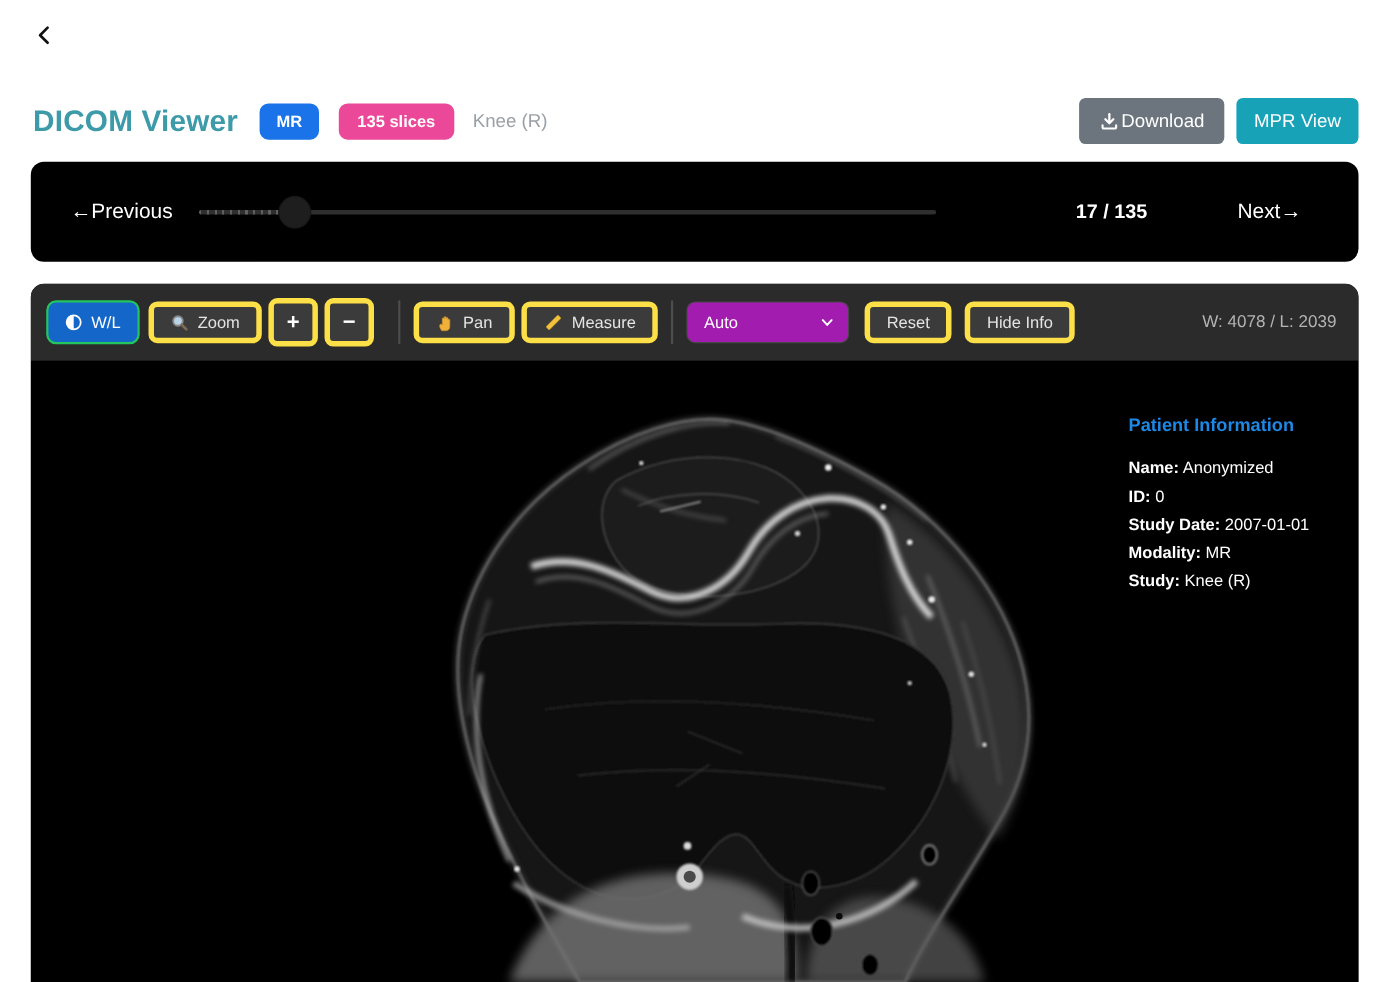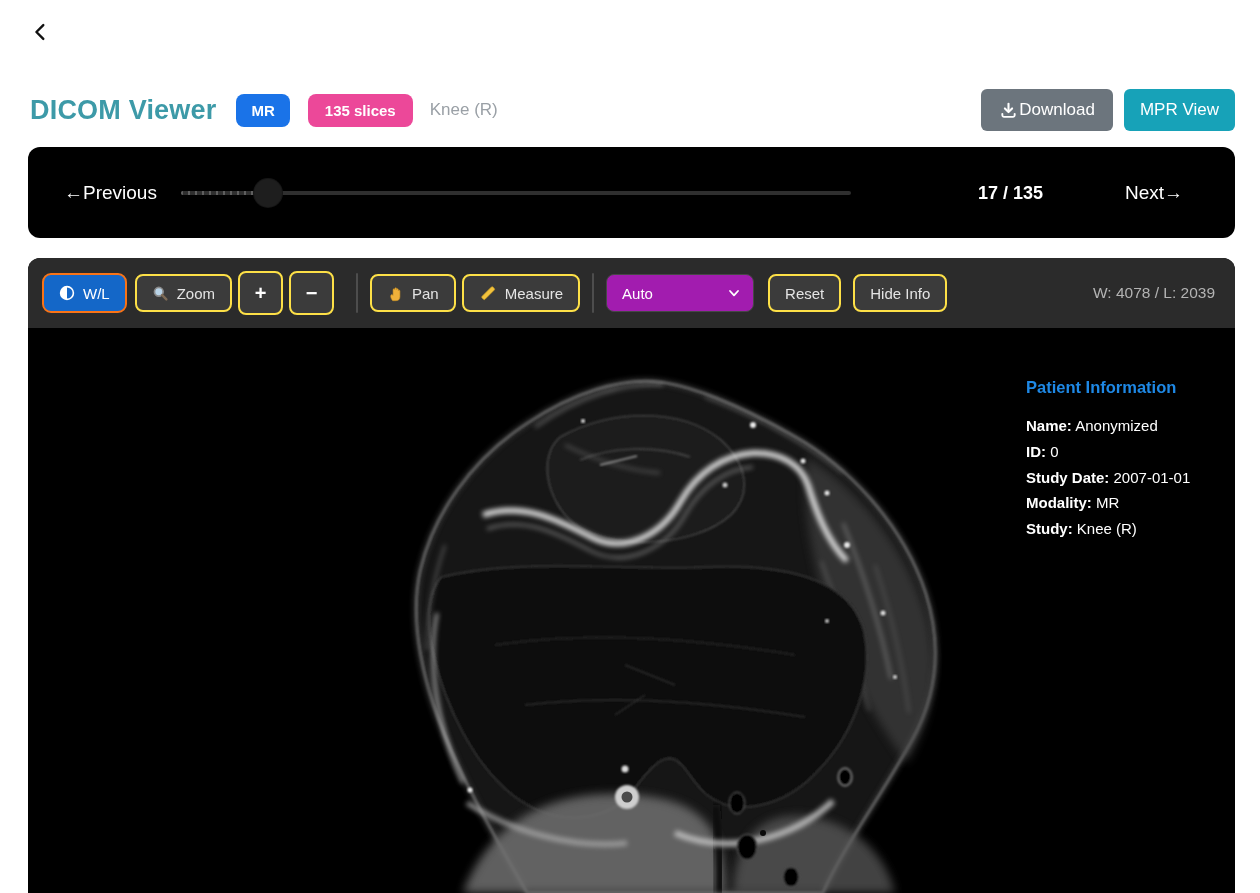--- a/index.html
+++ b/index.html
@@ -28,22 +28,22 @@
   .nav-counter { position:absolute; right:192px; top:50%; transform:translateY(-50%); color:#fff; font-size:18px; font-weight:700; }
   .slider-wrap { position:relative; width:670px; height:28px; margin-left:24px; cursor:pointer; }
   .slider-track { position:absolute; top:12px; left:0; width:100%; height:4px; background:#2f2f2f; border-radius:2px; }
   .slider-fill { position:absolute; top:12px; left:0; width:13%; height:4px; border-radius:2px;
                  background:repeating-linear-gradient(90deg,#5f5f5f 0 2px,rgba(0,0,0,0) 2px 7px); }
   .slider-thumb { position:absolute; top:0; left:calc(13% - 14px); width:28px; height:28px; border-radius:50%; background:#1e1e1e; box-shadow:0 0 0 1px #161616; cursor:grab; }
 
   
   .viewer { position:absolute; top:258px; left:28px; right:25px; bottom:0; background:#000; border-radius:12px 12px 0 0; overflow:hidden; }
   .toolbar { height:70px; background:#2b2b2b; display:flex; align-items:center; padding:0 14px; }
-  .tbtn { display:inline-flex; align-items:center; justify-content:center; gap:8px; height:38px; background:#3b3b3b; border:2px solid #fde047; border-radius:8px; color:#e4e4e4; font-size:15px; padding:0 15px; cursor:pointer; font-family:inherit; }
-  .tbtn-active { background:#1467c8; border:2px solid #f97316; color:#fff; height:40px; border-radius:9px; margin-right:2px; }
+  .tbtn { display:inline-flex; align-items:center; justify-content:center; gap:8px; height:38px; background:#3b3b3b; border:5px solid #fde047; border-radius:8px; color:#e4e4e4; font-size:15px; padding:0 15px; cursor:pointer; font-family:inherit; }
+  .tbtn-active { background:#1467c8; border:2px solid #22c55e; color:#fff; height:40px; border-radius:9px; margin-right:2px; }
   .tbtn-square { width:45px; height:44px; font-size:20px; font-weight:700; color:#fff; padding:0; margin-left:12px; }
   .tb-sep { width:2px; height:40px; background:#4d4d4d; margin:0 12px; border-radius:1px; }
   .tbtn + .tbtn { margin-left:6px; }
   .fake-select { display:inline-flex; align-items:center; justify-content:space-between; width:148px; height:38px; background:#a21caf; border:1px solid #474747; border-radius:8px; color:#fff; font-size:15px; padding:0 12px 0 15px; cursor:pointer; }
   .wl-readout { margin-left:auto; color:#b3b3b3; font-size:15.5px; padding-right:6px; }
 
   
   .canvas { position:relative; height:565px; background:#000; }
   .mri-svg { position:absolute; left:347px; top:37px; }
 

